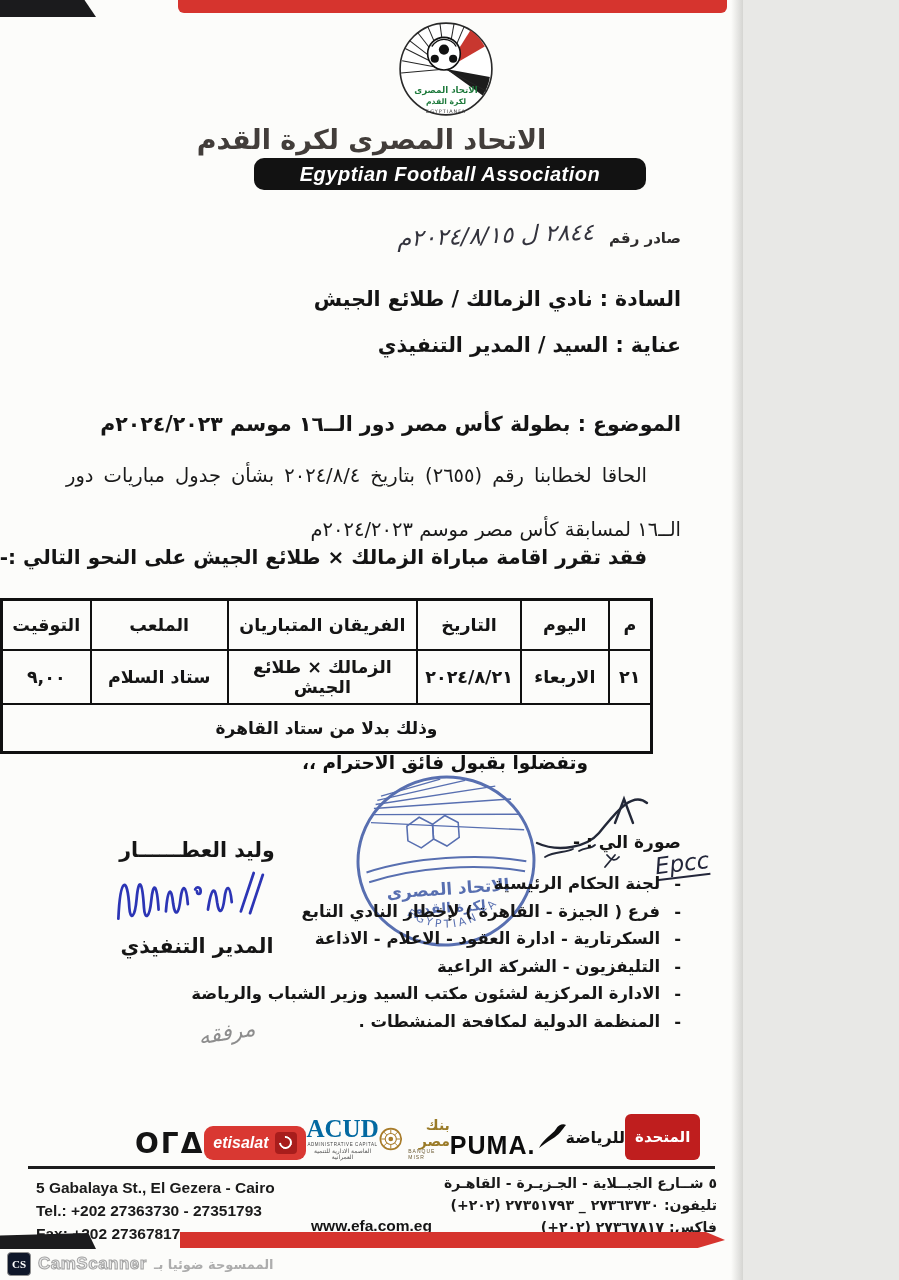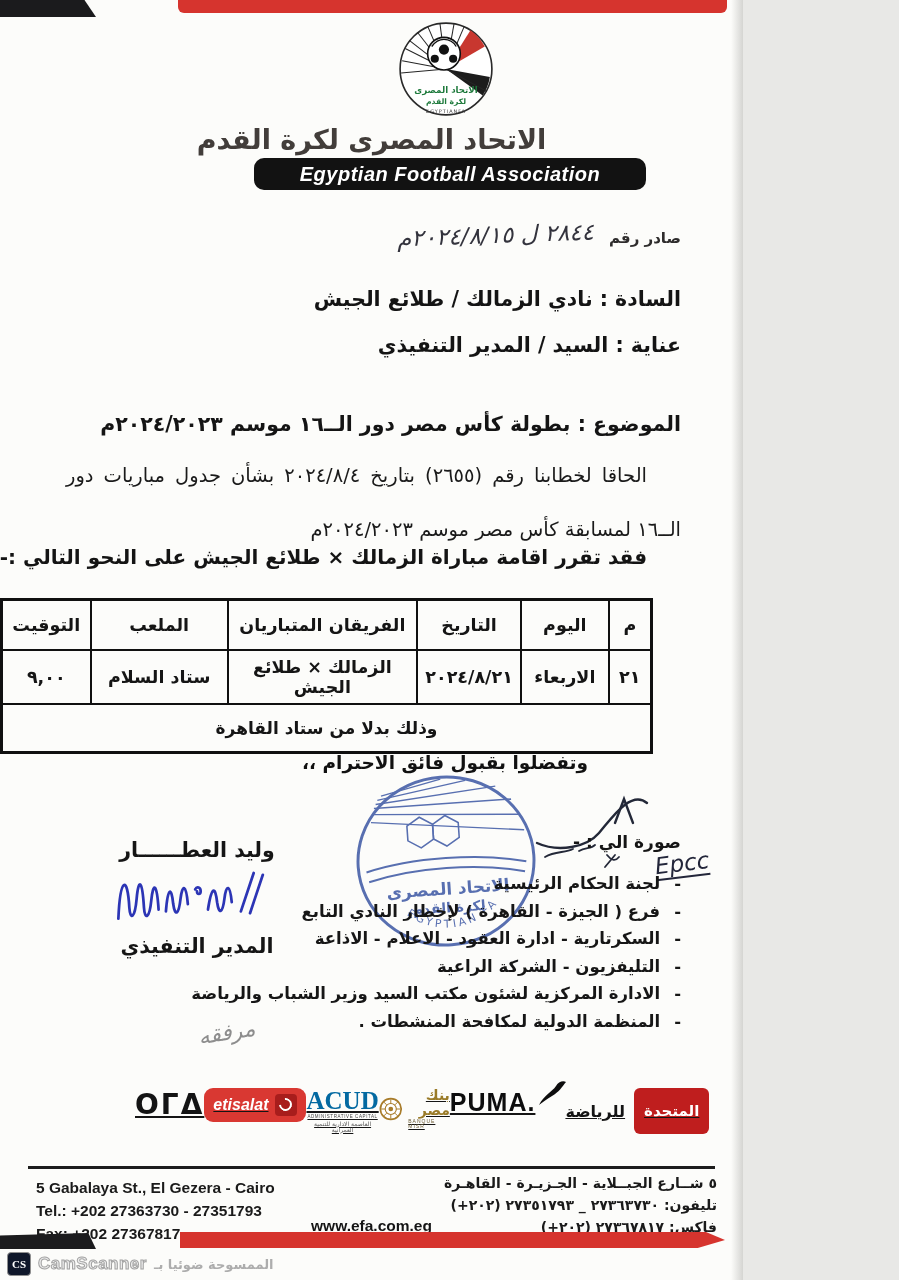--- a/index.html
+++ b/index.html
@@ -66,21 +66,21 @@
         font-family:"DejaVu Sans",sans-serif;}
 
   
   .cc-label{position:absolute;right:62px;top:832px;direction:rtl;font-weight:bold;font-size:17px;}
   .cc-list{position:absolute;right:62px;top:870px;direction:rtl;}
   .cc-item{font-weight:bold;font-size:16.5px;line-height:27.5px;color:#161616;}
   .cc-item::before{content:"-";margin-left:14px;font-weight:bold;}
 
   
   .sponsors{position:absolute;left:135px;right:76px;top:1088px;height:72px;display:flex;
-        align-items:flex-start;justify-content:space-between;text-decoration:underline;}
+        align-items:flex-end;justify-content:space-between;}
   .sp-ora{font-size:28px;font-weight:bold;letter-spacing:2px;color:#141414;
         font-family:"DejaVu Sans",sans-serif;}
   .sp-etisalat{background:#d93832;border-radius:9px;padding:6px 9px;display:flex;
         align-items:center;gap:7px;}
   .sp-etisalat .et-text{color:#fff;font-weight:bold;font-style:italic;font-size:16px;
         font-family:"Liberation Sans",sans-serif;}
   .et-mark{width:22px;height:22px;background:#a81d1c;border-radius:4px;position:relative;}
   .et-mark::before{content:"";position:absolute;left:4px;top:4px;width:9px;height:9px;
         border:2.5px solid #fff;border-radius:50%;border-left-color:transparent;transform:rotate(40deg);}
   .sp-acud{text-align:center;line-height:1;}
@@ -89,21 +89,21 @@
   .acud-sub-ar{font-size:6px;color:#555;direction:rtl;margin-top:1px;}
   .sp-banque{display:flex;align-items:center;gap:6px;}
   .bm-text{display:flex;flex-direction:column;line-height:1.1;}
   .bm-ar{font-size:14px;font-weight:bold;color:#9a7b28;direction:rtl;}
   .bm-en{font-size:5px;letter-spacing:1px;color:#6b5a33;font-family:"Liberation Sans",sans-serif;}
   .sp-puma{position:relative;display:flex;align-items:flex-end;}
   .puma-text{font-size:25px;font-weight:bold;letter-spacing:1px;color:#0d0d0d;
         font-family:"Liberation Sans",sans-serif;}
   .puma-cat{position:relative;top:-10px;left:2px;}
   .sp-callig{position:relative;top:-2px;}
-  .sp-united{display:flex;align-items:center;gap:9px;}
+  .sp-united{display:flex;align-items:center;gap:0;}
   .un-text{font-size:16px;font-weight:bold;color:#141414;direction:rtl;}
   .un-box{background:#bf1e1e;border-radius:6px;padding:14px 10px;color:#fff;
         font-weight:bold;font-size:15px;direction:rtl;}
 
   
   .divider{position:absolute;left:28px;right:28px;top:1166px;height:3px;background:#1d1d1d;}
   .footer-en{position:absolute;left:36px;top:1176px;font-family:"Liberation Sans",sans-serif;
         font-weight:bold;font-size:15.5px;line-height:23px;color:#1a1a1a;}
   .footer-web{position:absolute;left:0;right:0;top:1217px;text-align:center;
         font-family:"Liberation Sans",sans-serif;font-weight:bold;font-size:15.5px;}

